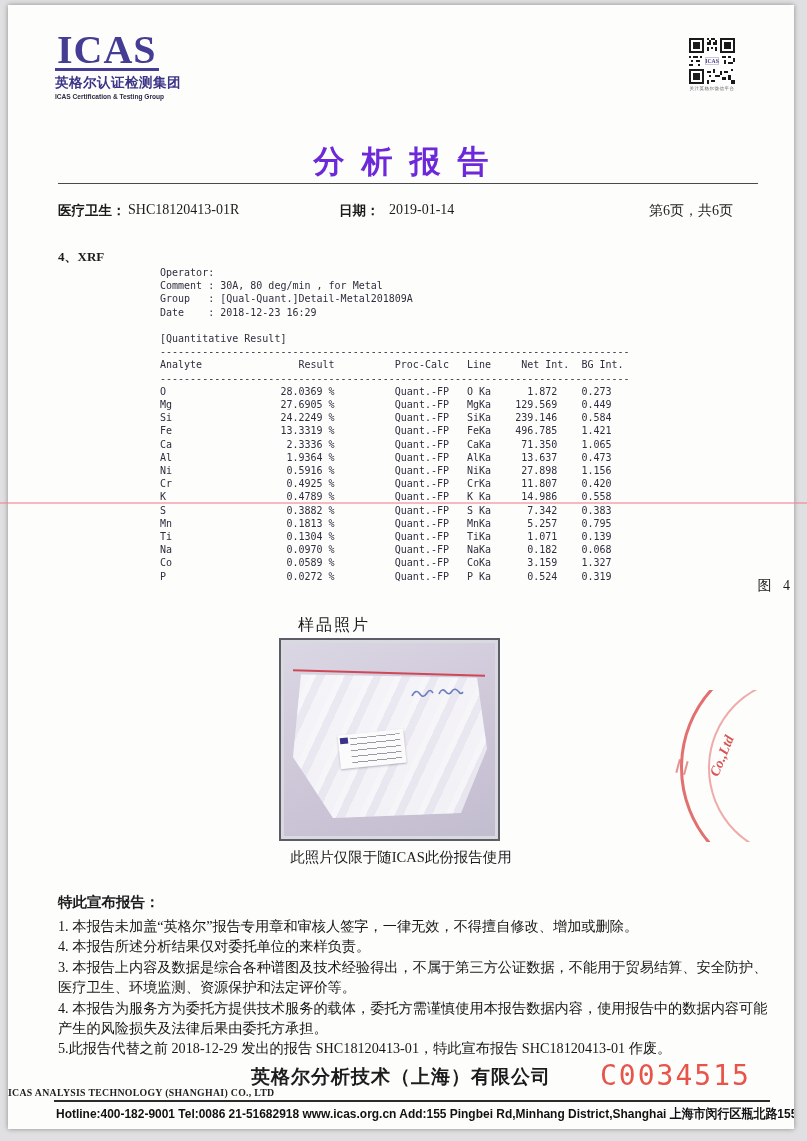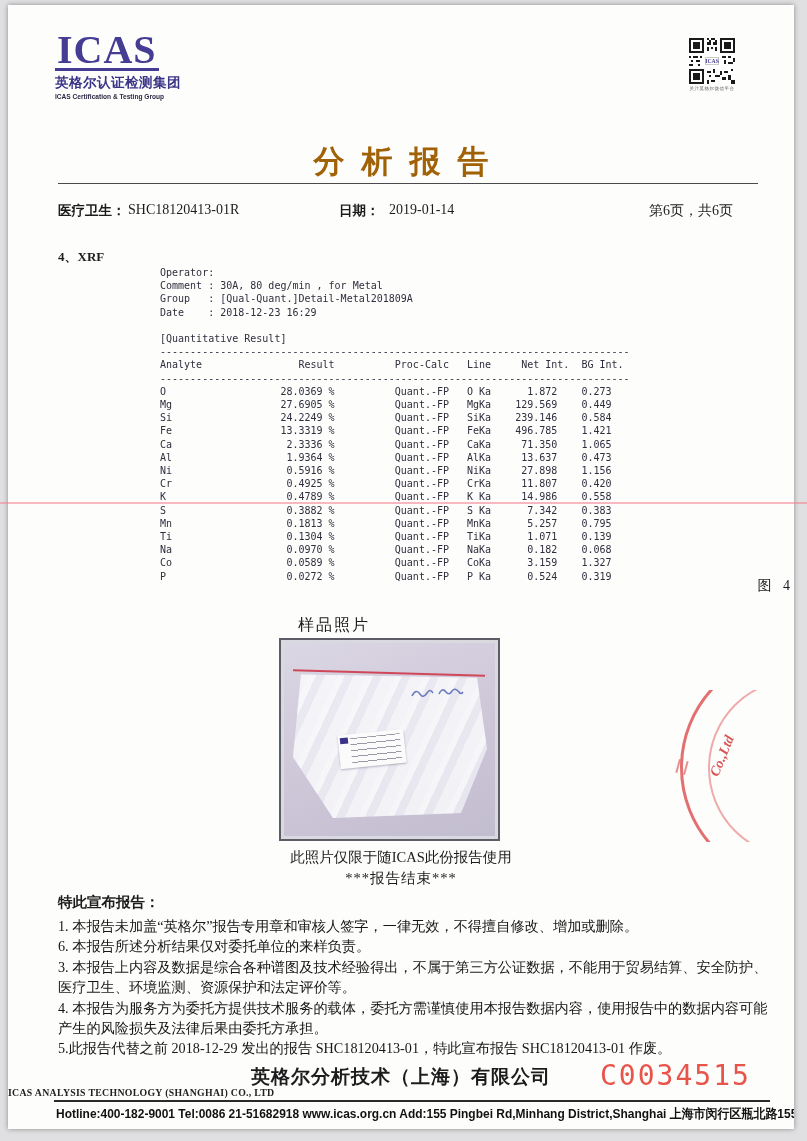--- a/index.html
+++ b/index.html
@@ -31,21 +31,21 @@
 
   
   .qr { left:681px; top:33px; width:46px; text-align:center; }
   .qr svg { width:46px; height:46px; display:block; }
   .qr-caption { font-size:4.5px; color:#555; margin-top:2px; white-space:nowrap; letter-spacing:.5px; }
 
   
   .doc-title {
     left:0; top:136px; width:786px; text-align:center;
     font-family:"Liberation Serif", serif; font-weight:bold;
-    font-size:31px; letter-spacing:17px; text-indent:17px; color:#a16207;
+    font-size:31px; letter-spacing:17px; text-indent:17px; color:#6d28d9;
   }
   .rule-title { left:50px; top:178px; width:700px; height:1px; background:#4a4a4a; }
   .info-label { font-size:13.5px; font-weight:bold; top:197px; }
   .info-value { font-family:"Liberation Serif", serif; font-size:14px; top:197px; }
 
   
   .sec-heading { left:50px; top:243px; font-family:"Liberation Serif", serif; font-weight:bold; font-size:13px; }
   .mono {
     left:152px; top:261px;
     font-family:"DejaVu Sans Mono","Liberation Mono",monospace;
@@ -216,33 +216,32 @@
     <div class="bag-seal"></div>
     <svg class="scribble" viewBox="0 0 55 22">
       <path d="M3 12 q4 -8 8 -2 q3 5 7 -1 q3 -5 6 0"></path>
       <path d="M30 10 q3 -7 7 -2 q3 4 6 -1 q3 -4 7 1 q2 3 4 0"></path>
     </svg>
     <div class="bag-label">
         <div class="label-lines"></div>
       </div>
   </div>
   <div class="abs photo-caption1">此照片仅限于随ICAS此份报告使用</div>
-  <div class="abs photo-caption2">***报告结束***</div>
 
   <div class="abs stamp">
     <div class="stamp-ring"></div>
     <div class="stamp-ring-inner"></div>
     <div class="stamp-text">Co.,Ltd</div>
     <div class="stamp-mark"></div>
   </div>
 
   <div class="abs notes-heading">特此宣布报告：</div>
   <div class="abs notes">
       <div>1. 本报告未加盖“英格尔”报告专用章和审核人签字，一律无效，不得擅自修改、增加或删除。</div>
-      <div>6. 本报告所述分析结果仅对委托单位的来样负责。</div>
+      <div>4. 本报告所述分析结果仅对委托单位的来样负责。</div>
       <div>3. 本报告上内容及数据是综合各种谱图及技术经验得出，不属于第三方公证数据，不能用于贸易结算、安全防护、医疗卫生、环境监测、资源保护和法定评价等。</div>
       <div>4. 本报告为服务方为委托方提供技术服务的载体，委托方需谨慎使用本报告数据内容，使用报告中的数据内容可能产生的风险损失及法律后果由委托方承担。</div>
       <div>5.此报告代替之前 2018-12-29 发出的报告 SHC18120413-01，特此宣布报告 SHC18120413-01 作废。</div>
     </div>
 
   <div class="abs company-cn">英格尔分析技术（上海）有限公司</div>
   <div class="abs company-en">ICAS ANALYSIS TECHNOLOGY  (SHANGHAI) CO., LTD</div>
   <div class="abs serial">C0034515</div>
   <div class="abs rule-footer"></div>
   <div class="abs hotline">Hotline:400-182-9001  Tel:0086 21-51682918  www.icas.org.cn  Add:155 Pingbei Rd,Minhang District,Shanghai 上海市闵行区瓶北路155号</div>

